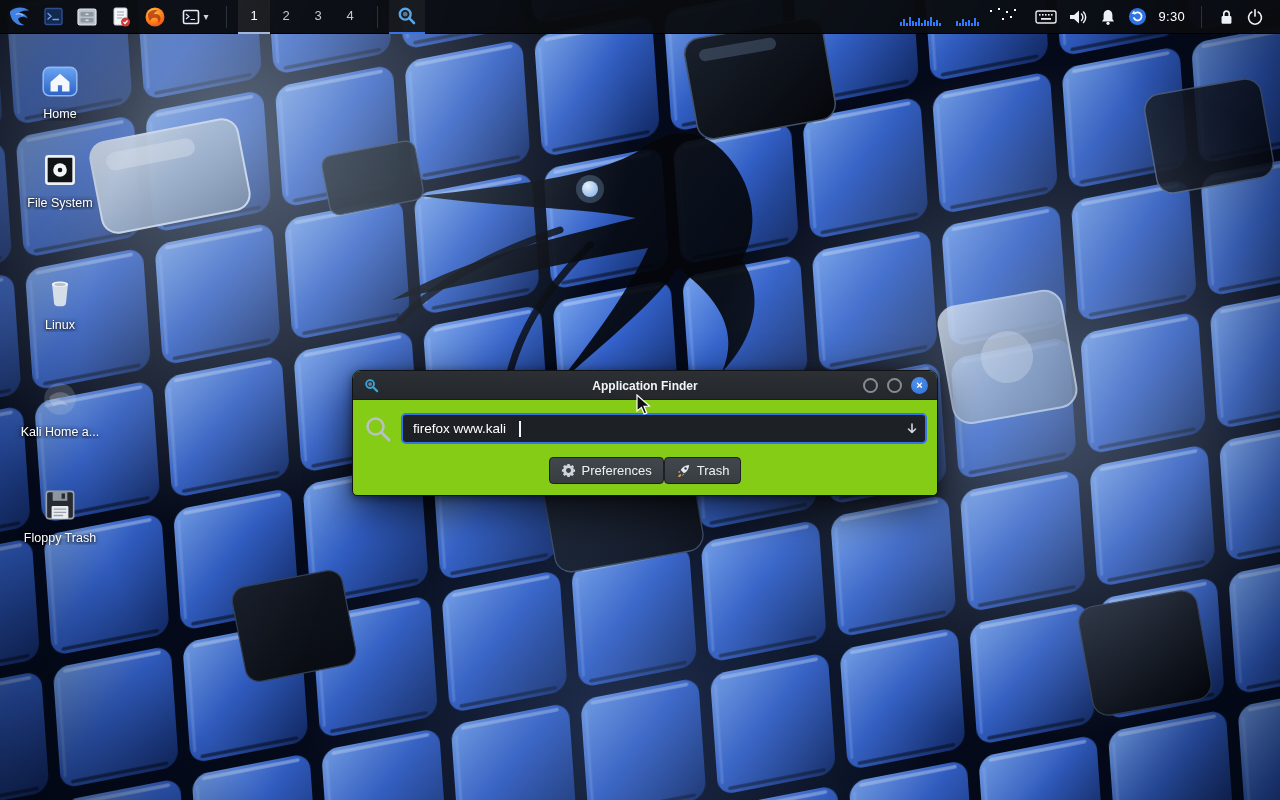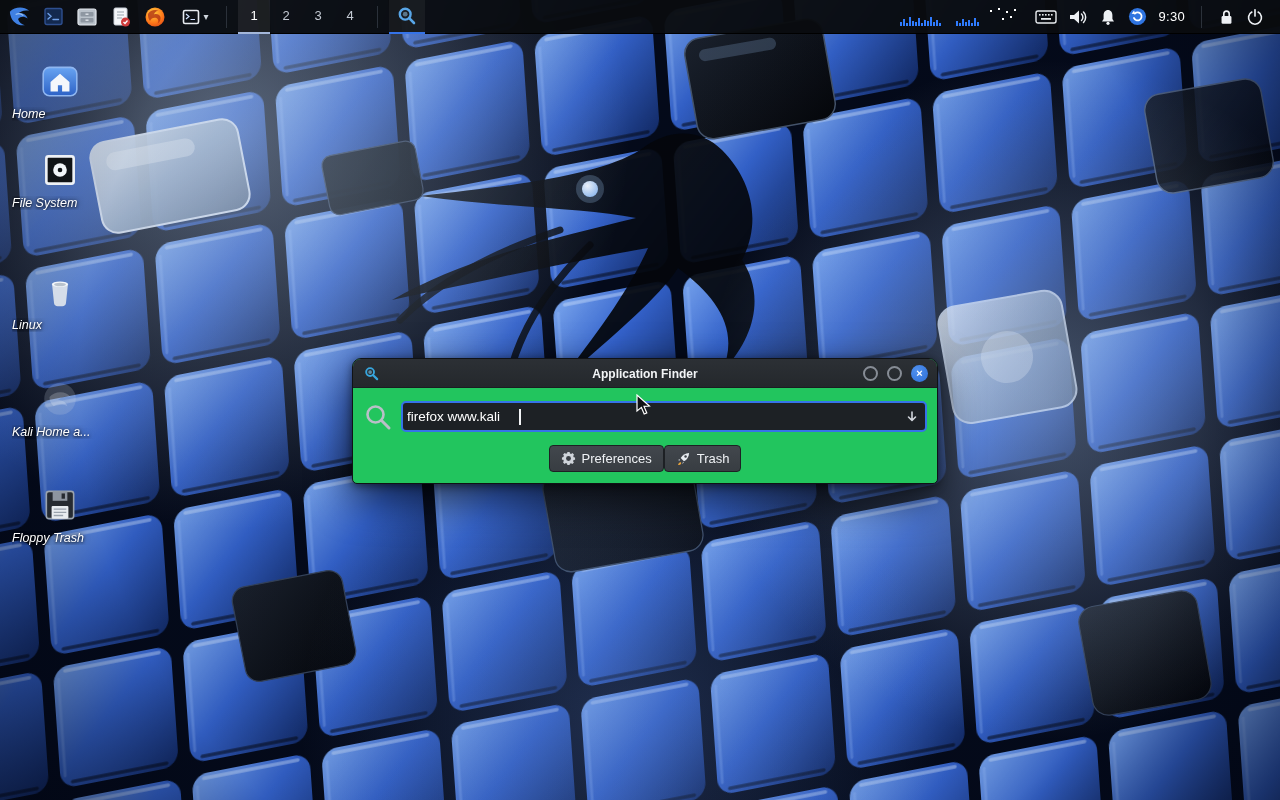--- a/index.html
+++ b/index.html
@@ -31,31 +31,31 @@
   .ws.active { color:#fff; background:rgba(255,255,255,.07); border-bottom-color:#a4b7da; }
   .taskbtn {
     width:36px; height:34px; display:flex; align-items:center; justify-content:center;
     background:rgba(255,255,255,.05); border-bottom:2px solid #3573e8;
   }
   .tray { margin-left:auto; display:flex; align-items:center; gap:11px; padding-right:16px; height:34px; }
   .tray .ticon { display:flex; align-items:center; justify-content:center; height:34px; }
   .clock { font-size:13px; color:#fff; letter-spacing:.3px; }
   
   .deskicon {
-    position:absolute; left:12px; width:96px; text-align:left; z-index:2; cursor:default;font-style:italic;
+    position:absolute; left:12px; width:96px; text-align:center; z-index:2; cursor:default;
   }
   .deskicon .ic { height:46px; display:flex; align-items:flex-end; justify-content:center; margin-bottom:5px; }
   .deskicon .lbl {
     color:#fff; font-size:12.5px; text-shadow:0 1px 3px rgba(0,0,0,.95), 0 0 6px rgba(0,0,0,.6);
     white-space:nowrap; overflow:hidden; text-overflow:ellipsis; display:block;
   }
   
   .window {
-    position:absolute; left:352px; top:358px; width:586px; z-index:4;
-    border-radius:9px 9px 5px 5px; background:#22c55e;
+    position:absolute; left:352px; top:370px; width:586px; z-index:4;
+    border-radius:9px 9px 5px 5px; background:#84cc16;
     box-shadow:0 14px 42px rgba(0,0,0,.65), 0 2px 8px rgba(0,0,0,.5);
     border:1px solid #101215;
   }
   .titlebar {
     position:relative; height:29px; border-radius:8px 8px 0 0;
     background:linear-gradient(#2c3035,#24282c);
     border-bottom:1px solid #1a1d21;
   }
   .titlebar .appico { position:absolute; left:11px; top:7px; }
   .titlebar .title {
@@ -72,21 +72,21 @@
     width:17px; height:17px; border:none;
     background:radial-gradient(circle at 35% 30%, #4f90ee, #2e6fd8);
     color:#fff; font-size:11px; font-weight:bold; line-height:17px; text-align:center;
   }
   .win-body { padding:13px 10px 11px 10px; }
   .search-row { display:flex; align-items:center; gap:8px; }
   .entry { position:relative; flex:1; }
   .entry input {
     width:100%; height:31px; background:#1d2125; border:2px solid #3573e8; border-radius:5px;
     color:#fff; font-size:13.5px; font-family:"Liberation Sans","DejaVu Sans",sans-serif;
-    padding:0 28px 0 4px; outline:none;
+    padding:0 28px 0 10px; outline:none;
   }
   .entry .caret { position:absolute; left:118px; top:8px; width:1.5px; height:16px; background:#f2f4f6; }
   .entry .dropico { position:absolute; right:8px; top:9px; }
   .btn-row { display:flex; justify-content:center; margin-top:13px; }
   .gbtn {
     display:flex; align-items:center; gap:6px; height:27px; padding:0 11px;
     background:linear-gradient(#42474d,#383d42); border:1px solid #1d2024; border-radius:4px;
     color:#eef1f4; font-size:13px;
   }
   

